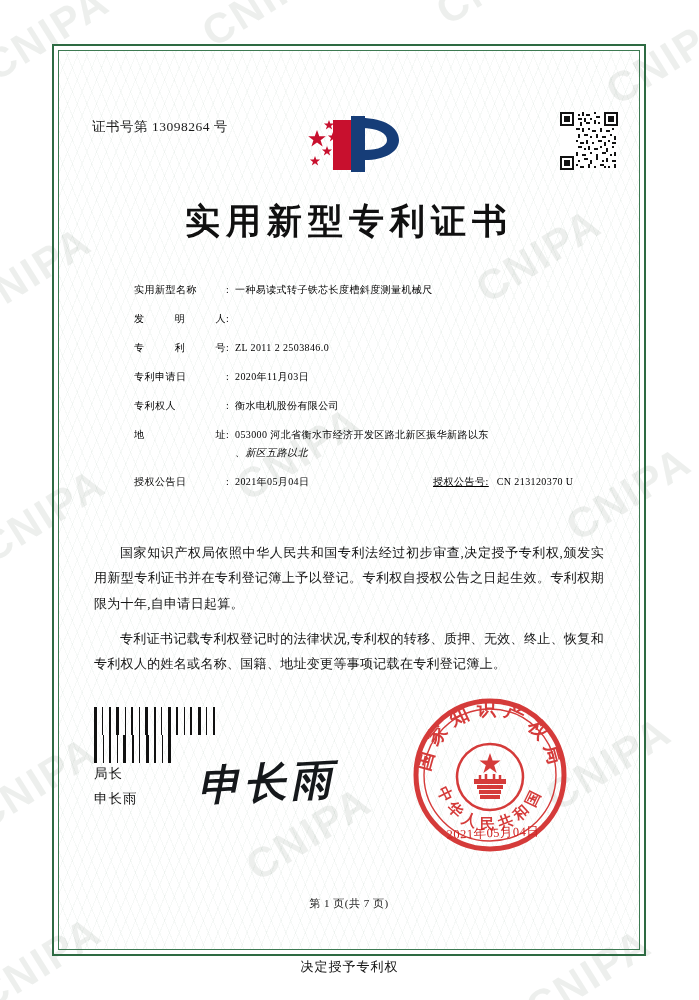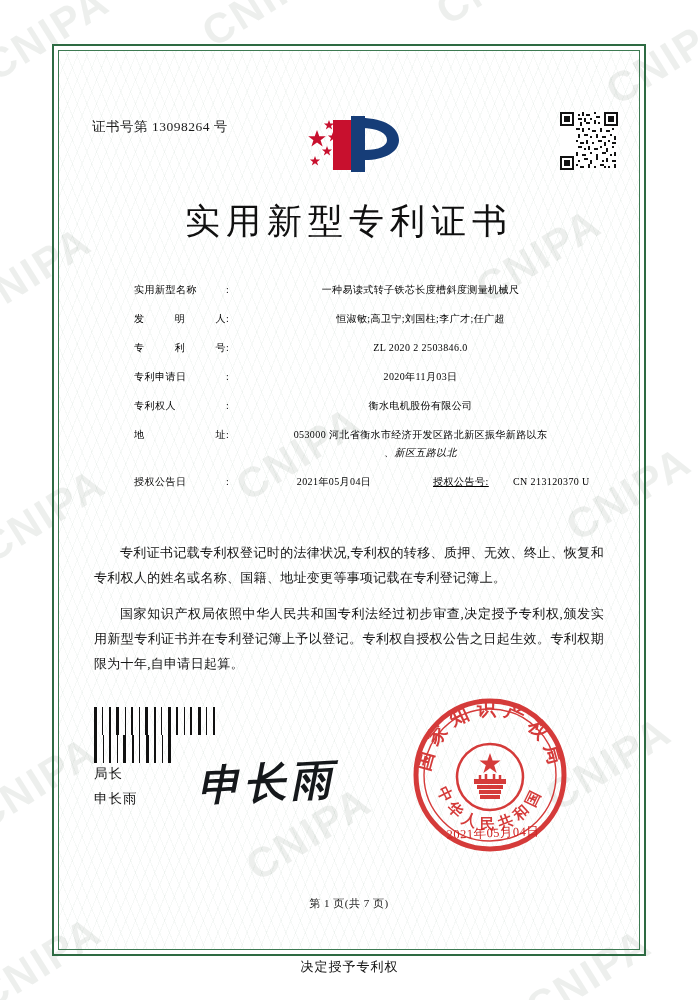--- a/index.html
+++ b/index.html
@@ -110,21 +110,21 @@
     height: 58px;
   }
 
   .title {
     position: absolute;
     left: 0;
     top: 148px;
     width: 582px;
     text-align: center;
     font-family: "DejaVu Serif", serif;
-    font-weight: 400;
+    font-weight: 700;
     font-size: 35px;
     letter-spacing: 6px;
     color: #101010;
   }
 
   
   .fields {
     position: absolute;
     left: 36px;
     top: 233px;
@@ -149,21 +149,20 @@
     display: flex;
     justify-content: space-between;
   }
   .colon {
     flex: 0 0 auto;
     width: 9px;
   }
   .val {
     flex: 1 1 auto;
     letter-spacing: 0.4px;
-    text-align: center;
   }
   .val .line2 {
     display: block;
     margin-top: 3px;
     font-style: italic;
   }
   .row.two-col .val {
     display: flex;
   }
   .val-left {
@@ -422,31 +421,30 @@
         <span class="val">一种易读式转子铁芯长度槽斜度测量机械尺</span>
       </div>
 
       <div class="row">
         <span class="lbl spread">
           <span>发</span>
           <span>明</span>
           <span>人</span>
         </span>
         <span class="colon">:</span>
-        <span class="val">恒淑敏;高卫宁;刘国柱;李广才;任广超</span>
       </div>
 
       <div class="row">
         <span class="lbl spread">
           <span>专</span>
           <span>利</span>
           <span>号</span>
         </span>
         <span class="colon">:</span>
-        <span class="val">ZL 2020 2 2503846.0</span>
+        <span class="val">ZL 2011 2 2503846.0</span>
       </div>
 
       <div class="row">
         <span class="lbl">专利申请日</span>
         <span class="colon">:</span>
         <span class="val">2020年11月03日</span>
       </div>
 
       <div class="row">
         <span class="lbl">专利权人</span>
@@ -472,22 +470,22 @@
         <span class="val">
           <span class="val-left">2021年05月04日</span>
           <span class="sub-lbl">授权公告号:</span>
           <span class="sub-val">CN 213120370 U</span>
         </span>
       </div>
 
     </div>
 
     <div class="paras">
+      <p>国家知识产权局依照中华人民共和国专利法经过初步审查,决定授予专利权,颁发实用新型专利证书并在专利登记簿上予以登记。专利权自授权公告之日起生效。专利权期限为十年,自申请日起算。</p>
       <p>专利证书记载专利权登记时的法律状况,专利权的转移、质押、无效、终止、恢复和专利权人的姓名或名称、国籍、地址变更等事项记载在专利登记簿上。</p>
-      <p>国家知识产权局依照中华人民共和国专利法经过初步审查,决定授予专利权,颁发实用新型专利证书并在专利登记簿上予以登记。专利权自授权公告之日起生效。专利权期限为十年,自申请日起算。</p>
     </div>
 
     <div class="barcode">
       <span style="width:3px"></span><span style="width:1px;background:#fff"></span>
       <span style="width:1px"></span><span style="width:2px;background:#fff"></span>
       <span style="width:2px"></span><span style="width:1px;background:#fff"></span>
       <span style="width:3px"></span><span style="width:2px;background:#fff"></span>
       <span style="width:1px"></span><span style="width:1px;background:#fff"></span>
       <span style="width:2px"></span><span style="width:2px;background:#fff"></span>
       <span style="width:1px"></span><span style="width:1px;background:#fff"></span>

